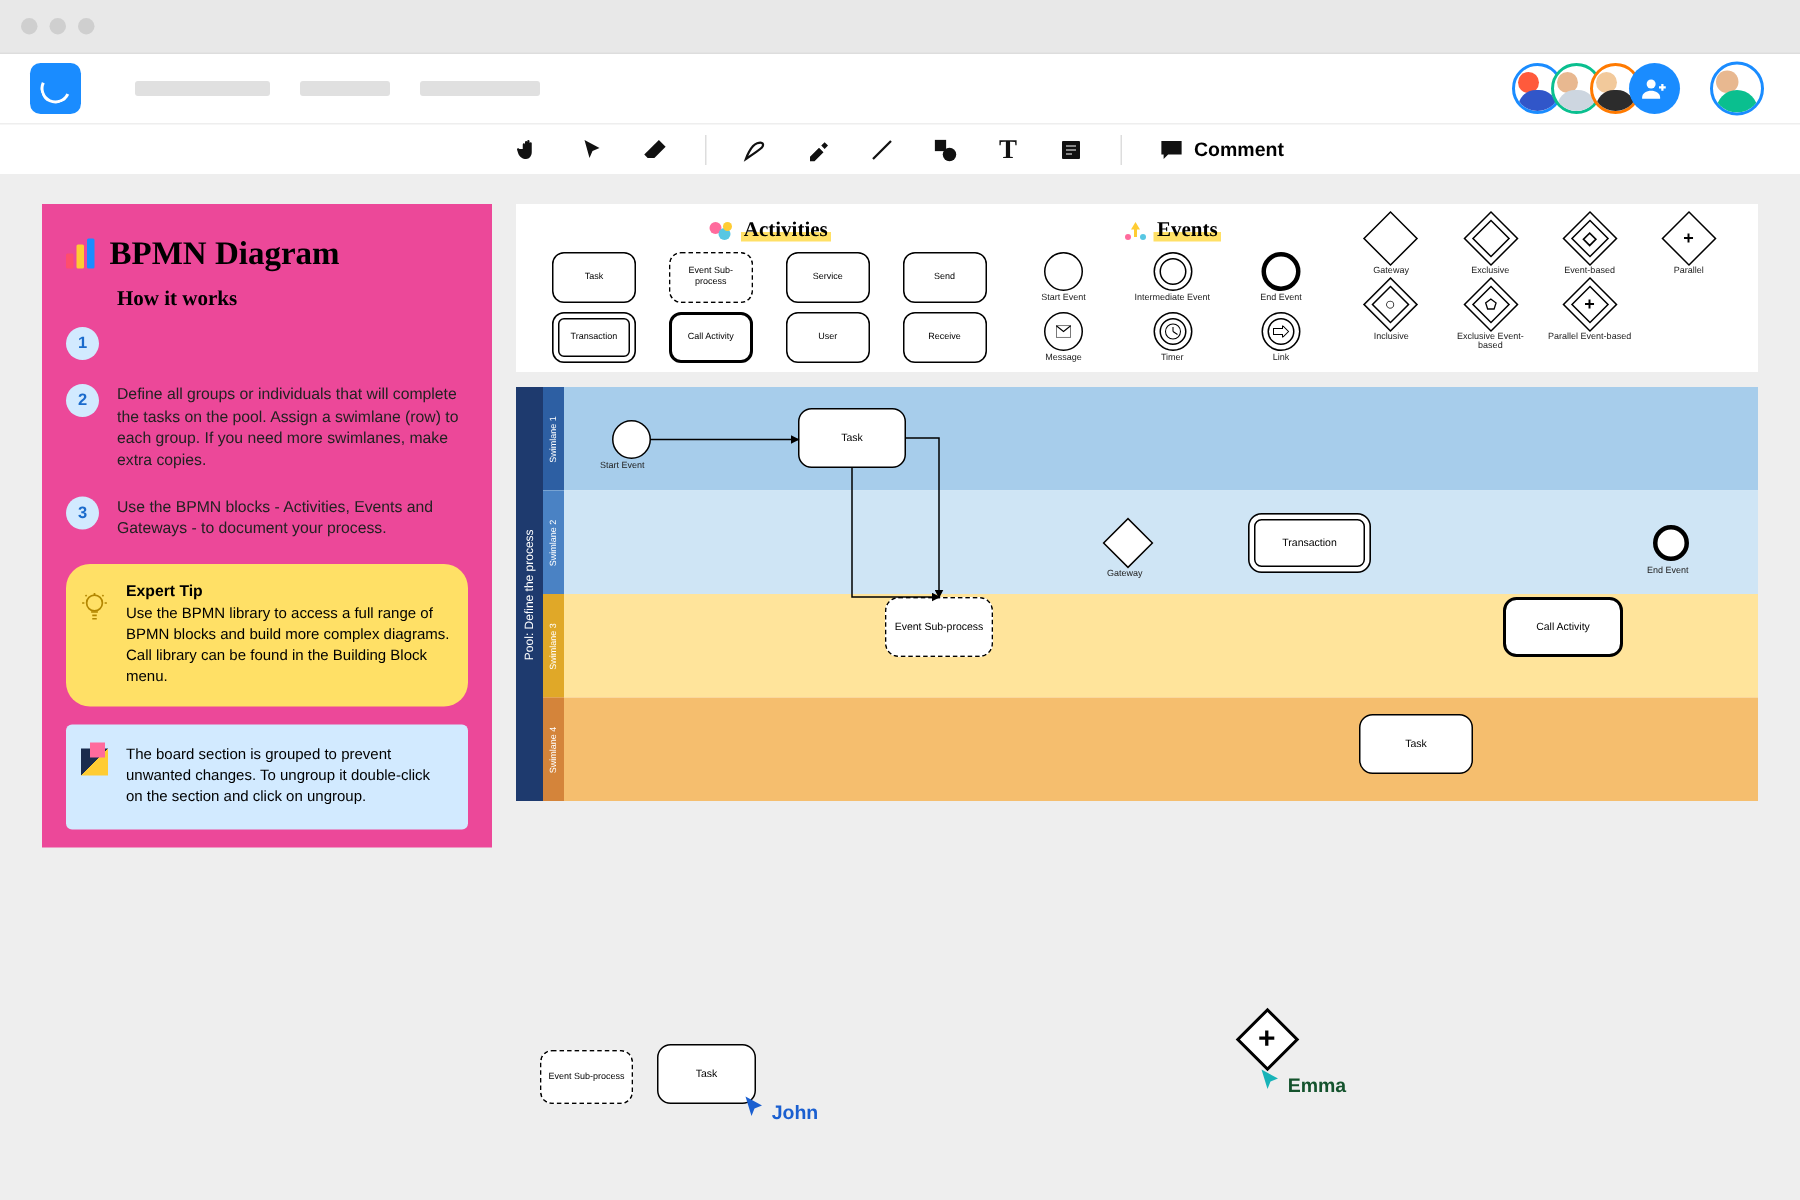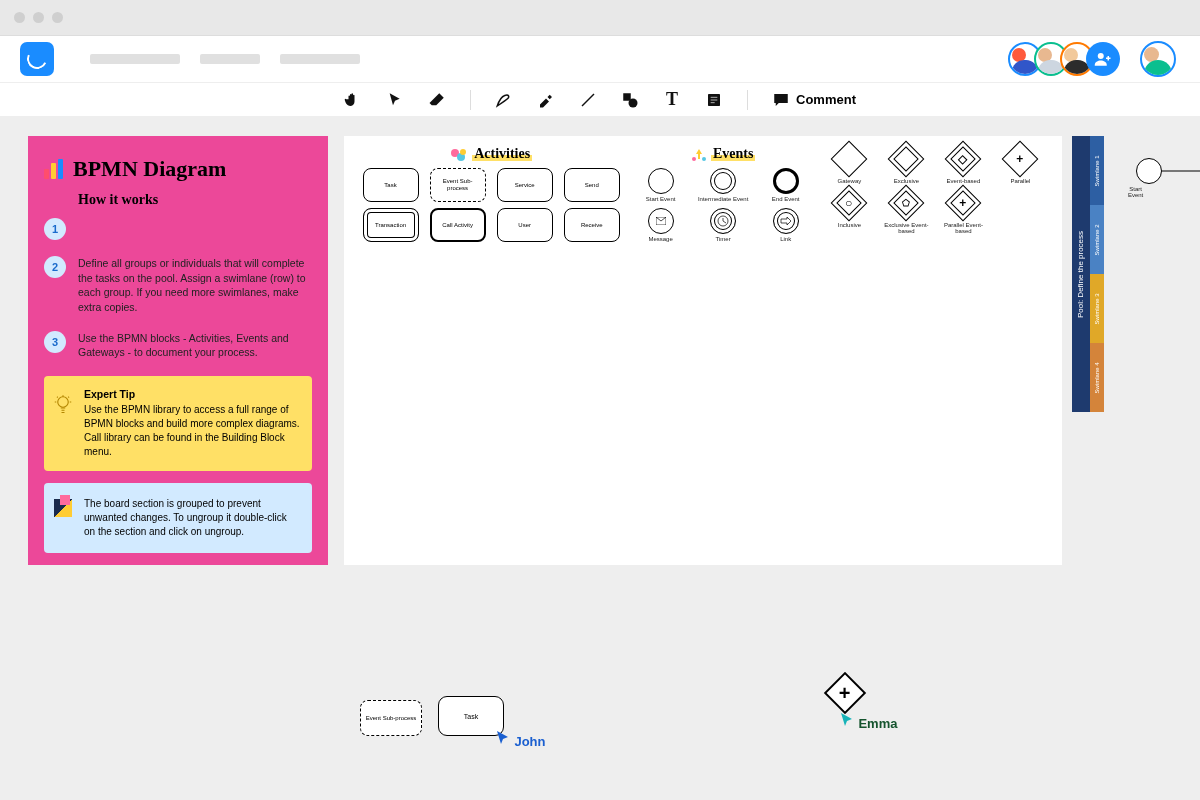--- a/index.html
+++ b/index.html
@@ -32,28 +32,28 @@
   .sidebar{width:300px;background:#ec4899;padding:20px 16px 12px;}
   .title-row{display:flex;align-items:center;gap:10px;margin-bottom:10px;}
   .bars-icon{display:flex;align-items:flex-end;gap:2px;height:20px;}
   .bars-icon span{width:5px;border-radius:1px;}
   .b1{height:10px;background:#ff4d6d;} .b2{height:16px;background:#ffcc33;} .b3{height:20px;background:#1a8cff;}
   .title{font-family:"Comic Sans MS",cursive;font-weight:700;font-size:22px;}
   .subtitle{font-family:"Comic Sans MS",cursive;font-weight:700;font-size:14px;text-decoration:underline;text-decoration-color:#ffe066;text-decoration-thickness:6px;text-underline-offset:-2px;margin:6px 0 10px 34px;}
   .step{display:flex;gap:12px;margin-bottom:16px;}
   .num{width:22px;height:22px;min-width:22px;border-radius:50%;background:#d2eaff;color:#1a6bcc;font-size:11px;font-weight:700;display:flex;align-items:center;justify-content:center;}
   .step p{font-size:10.5px;line-height:1.4;color:#222;}
-  .tip{background:#ffe066;border-radius:4px;padding:12px 12px 12px 40px;position:relative;margin-bottom:12px;}
+  .tip{background:#ffe066;border-radius:16px;padding:12px 12px 12px 40px;position:relative;margin-bottom:12px;}
   .tip .bulb{position:absolute;left:10px;top:18px;width:18px;height:22px;}
   .tip-title{font-weight:700;font-size:10.5px;margin-bottom:3px;}
   .tip p, .note p{font-size:10px;line-height:1.4;}
   .note{background:#d2eaff;border-radius:4px;padding:14px 12px 14px 40px;position:relative;}
   .note .sq{position:absolute;left:10px;top:16px;width:18px;height:18px;background:linear-gradient(135deg,#1a2b4d 50%,#ffcc33 50%);}
   .note .sq::after{content:"";position:absolute;left:6px;top:-4px;width:10px;height:10px;background:#ff6b9d;}
-  .main{flex:1;display:flex;gap:10px;}
+  .main{flex:1;display:flex;flex-direction:column;gap:10px;}
   .palette{background:#fff;padding:10px 16px 6px;display:flex;gap:10px;}
   .pal-group{flex:1;}
   .pal-title{font-family:"Comic Sans MS",cursive;font-weight:700;font-size:14px;text-align:center;margin-bottom:6px;}
   .hl{background:linear-gradient(transparent 60%,#ffe066 60%);padding:0 2px;}
   .pal-icon{display:inline-block;vertical-align:middle;margin-right:4px;}
   .shapes{display:grid;grid-template-columns:repeat(4,1fr);gap:6px;justify-items:center;}
   .shape{width:56px;height:34px;border:1px solid #000;border-radius:8px;background:#fff;display:flex;align-items:center;justify-content:center;font-size:6px;text-align:center;line-height:1.1;padding:2px;}
   .shape.dashed{border-style:dashed;}
   .shape.double{box-shadow:inset 0 0 0 3px #fff, inset 0 0 0 4px #000;}
   .shape.thick{border-width:2.5px;}

